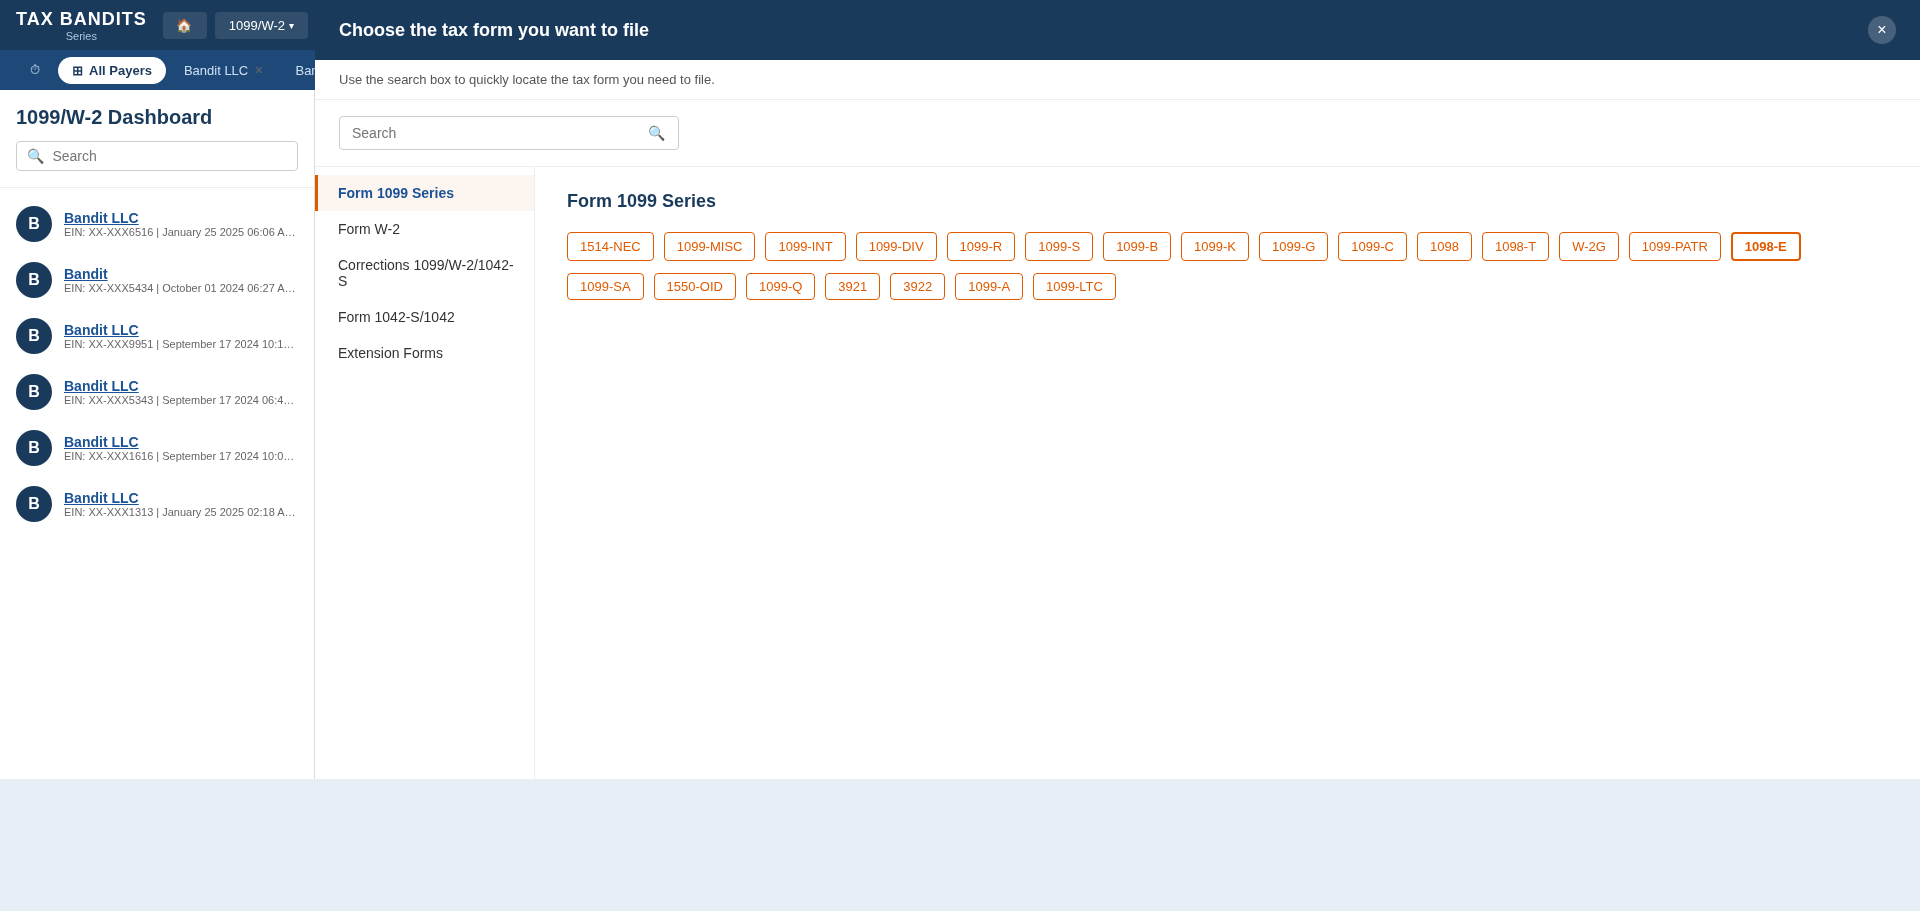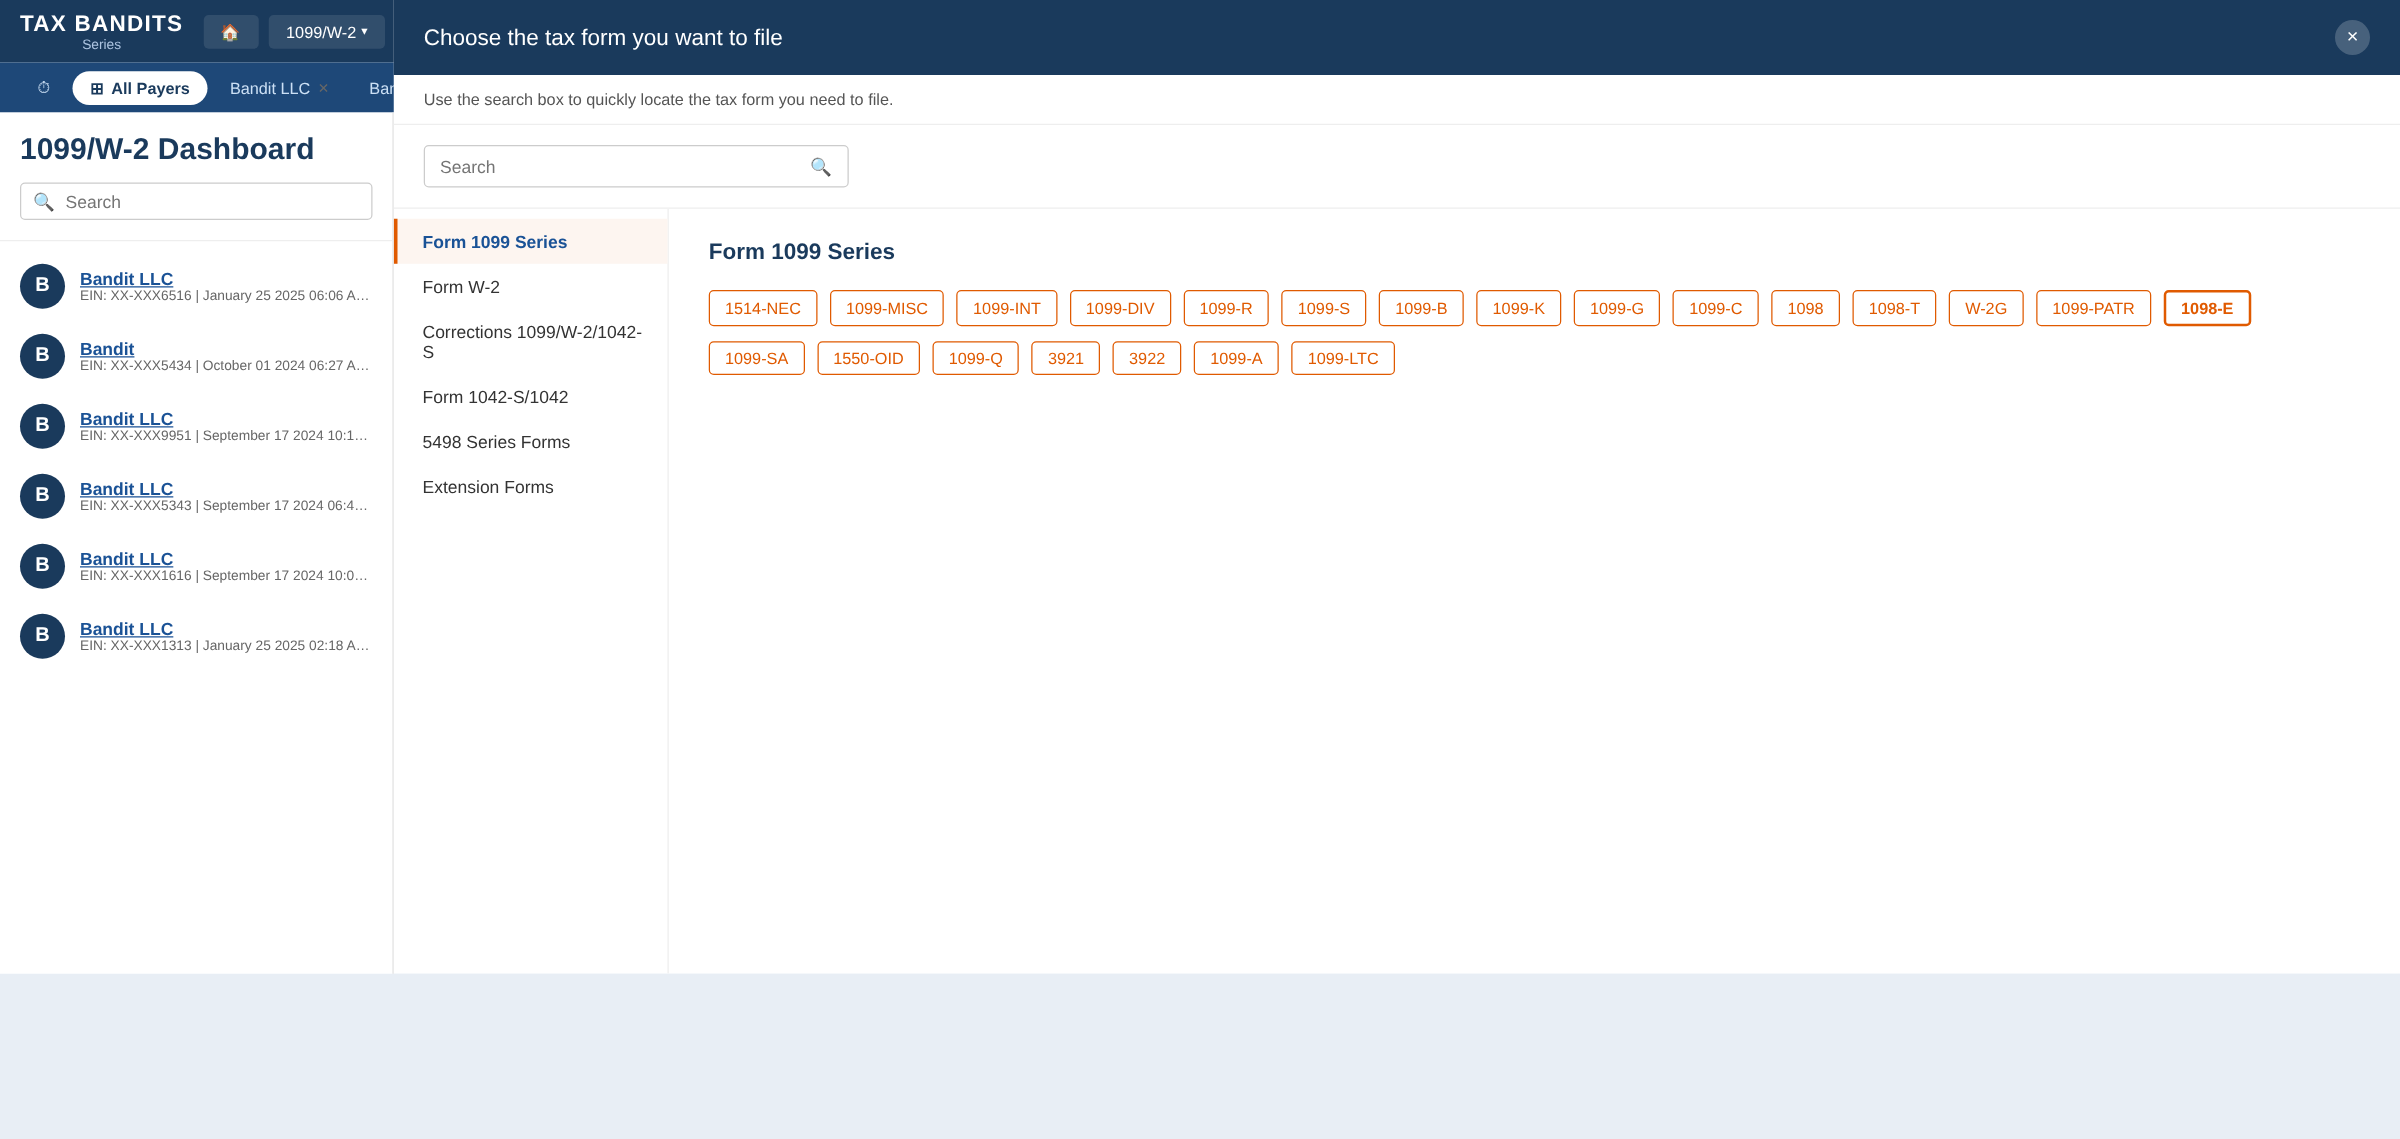--- a/index.html
+++ b/index.html
@@ -93,21 +93,21 @@
       height: calc(911px - 90px);
       background: white;
       border-right: 1px solid #ddd;
       overflow: hidden;
     }
     .sidebar-header {
       padding: 16px;
       border-bottom: 1px solid #eee;
     }
     .sidebar-title {
-      font-size: 24px;
+      font-size: 20px;
       font-weight: bold;
       color: #1a3a5c;
       margin-bottom: 12px;
     }
     .sidebar-search {
       display: flex;
       align-items: center;
       border: 1px solid #ccc;
       border-radius: 4px;
       padding: 6px 10px;
@@ -182,21 +182,21 @@
     .modal-header {
       background: #1a3a5c;
       padding: 16px 24px;
       display: flex;
       align-items: center;
       justify-content: space-between;
     }
     .modal-title {
       color: white;
       font-size: 18px;
-      font-weight: normal;
+      font-weight: bold;
     }
     .modal-close {
       width: 28px;
       height: 28px;
       border-radius: 50%;
       background: rgba(255,255,255,0.2);
       border: none;
       color: white;
       font-size: 16px;
       cursor: pointer;
@@ -410,21 +410,20 @@
         <span class="search-magnifier">🔍</span>
       </div>
     </div>
     <div class="modal-body">
       <div class="category-list">
 
           <div class="category-item active">Form 1099 Series</div>
           <div class="category-item">Form W-2</div>
           <div class="category-item">Corrections 1099/W-2/1042-S</div>
           <div class="category-item">Form 1042-S/1042</div>
-          <div class="category-item">5498 Series Forms</div>
           <div class="category-item">Extension Forms</div>
         </div>
       <div class="form-content">
         <div class="form-series-title">Form 1099 Series</div>
         <div class="form-tags-row">
 
         <button class="form-tag">1514-NEC</button>
             <button class="form-tag">1099-MISC</button>
             <button class="form-tag">1099-INT</button>
             <button class="form-tag">1099-DIV</button>

